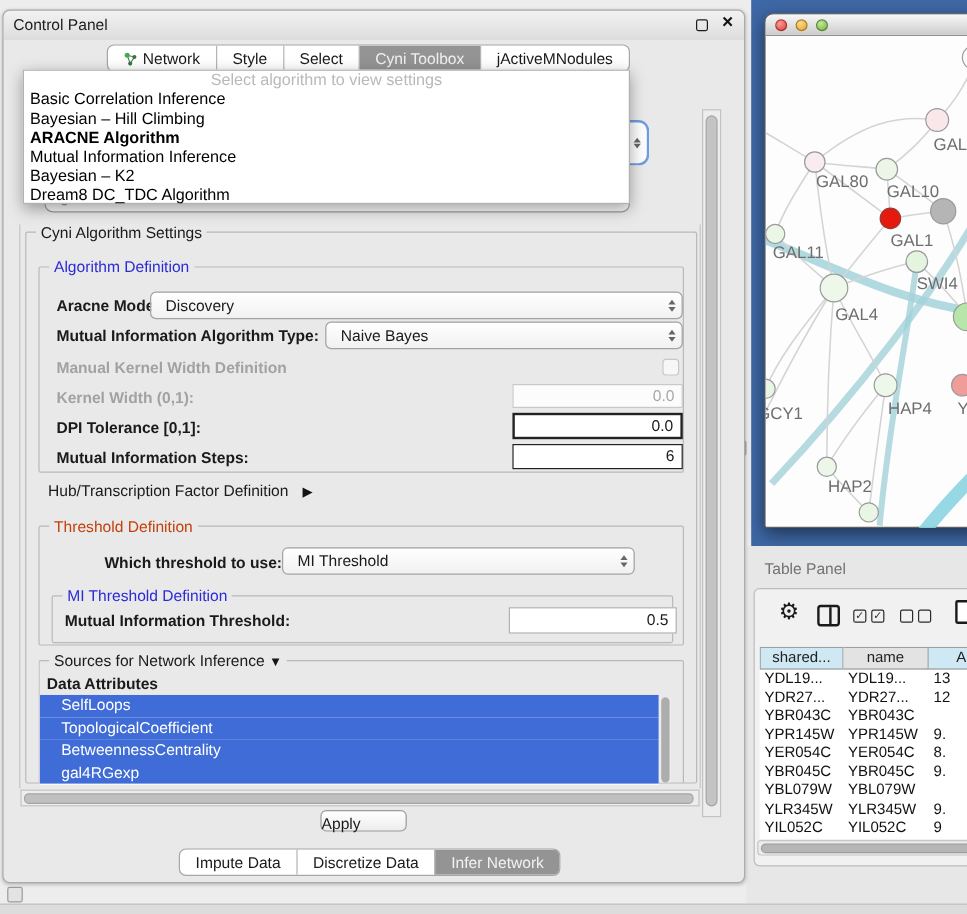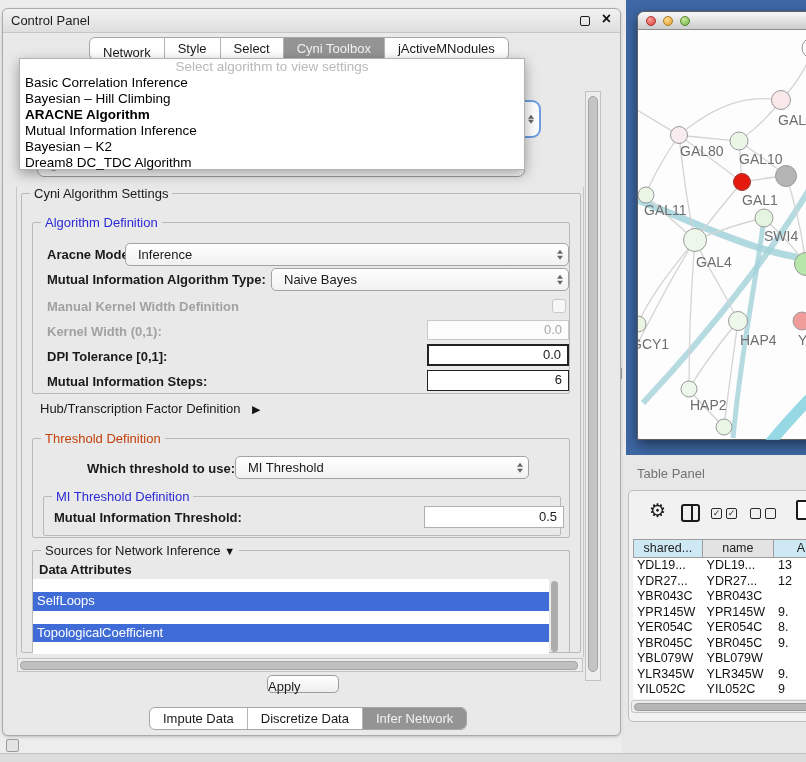--- a/index.html
+++ b/index.html
@@ -16,21 +16,21 @@
     border-radius:6px 6px 0 0; }
   #cp-title { left:8px; top:4px; font-size:13px; color:#1c1c1c; }
   #cp-float { right:30px; top:7px; width:10px; height:10px; border:1.6px solid #1c1c1c; border-radius:2px; }
   #cp-close { right:9px; top:1px; font-size:16px; font-weight:900; color:#111; }
 
   
   .segbar { display:flex; height:23px; background:#fff; border:1px solid #a6a6a6;
     border-radius:6px; overflow:hidden; }
   .seg { padding:0 13px; line-height:21px; font-size:13px; color:#1a1a1a; white-space:nowrap;
     border-left:1px solid #b5b5b5; display:flex; align-items:center; gap:4px; }
-  .seg:first-child { border-left:none;flex-direction:column; }
+  .seg:first-child { border-left:none; }
   .seg.sel { background:#949494; color:#f2f2f2; }
   .neticon { width:12px; height:12px; }
 
   
   #algo-popup { left:16px; top:49px; width:506px; height:112px; background:#fff;
     border:1px solid #b2b2b2; z-index:30; box-shadow:0 4px 12px rgba(0,0,0,.35); }
   #algo-popup .hdr { height:16px; line-height:16px; text-align:center; color:#b9b9b9; font-size:13.5px; }
   #algo-popup .item { height:16px; line-height:16px; padding-left:5px; font-size:13.5px; color:#000; }
   #algo-popup .item.bold { font-weight:bold; }
 
@@ -71,21 +71,21 @@
   .combo { background:linear-gradient(#ffffff,#f1f1f1); border:1px solid #a3a3a3;
     border-radius:5px; height:23px; line-height:21px; padding-left:12px; font-size:13px; }
   .tfield { background:#fff; border:1px solid #b0b0b0; font-size:13px; text-align:right;
     padding:0 6px; }
   .tfield.dis { background:#fcfcfc; border-color:#c9c9c9; color:#a8a8a8; }
   .checkbox { width:14px; height:14px; border:1px solid #c8c8c8; background:#f7f7f7; border-radius:3px; }
   .arrow { color:#141414; font-size:11px; }
 
   #attr-list { background:#fff; overflow:hidden; }
   #attr-list .li { height:18.6px; line-height:18.6px; background:#3f6cd6; color:#fff;
-    font-size:13px; padding-left:4px;margin-top:13px; }
+    font-size:13px; padding-left:18px; }
   #list-scroll { width:9px; background:#ededed; }
   #list-scroll .thumb { position:absolute; left:1px; top:0; width:7px; height:100%;
     background:#adadad; border-radius:4px; }
 
   #apply-btn { left:264px; top:666px; width:72px; height:18px; line-height:21px; text-align:left;
     background:linear-gradient(#ffffff,#ededed); border:1px solid #9c9c9c; border-radius:5px; font-size:13px; }
 
   
   #splitter-handle { left:615px; top:367px; width:7px; height:13px; background:#cdcdcd;
     border:1px solid #9e9e9e; border-radius:2px; }
@@ -345,21 +345,21 @@
   </div>
 
   <div class="abs gbox" style="left:18px; top:184px; width:560px; height:460px;">
     <span class="glabel">Cyni Algorithm Settings</span>
 
     <div class="abs gbox" style="left:10px; top:28px; width:538px; height:172px;">
       <span class="glabel blue">Algorithm Definition</span>
 
       <span class="abs flabel" style="left:14px; top:24px;">Aracne Mode:</span>
       <div class="abs combo" style="left:92px; top:20px; width:444px;">
-        <span>Inference</span>
+        <span>Discovery</span>
         <span class="spin">
             <i class="up"></i>
             <i class="dn"></i>
           </span>
       </div>
 
       <span class="abs flabel" style="left:14px; top:49px;">Mutual Information Algorithm Type:</span>
       <div class="abs combo" style="left:238px; top:45px; width:298px;">
         <span>Naive Bayes</span>
         <span class="spin">

